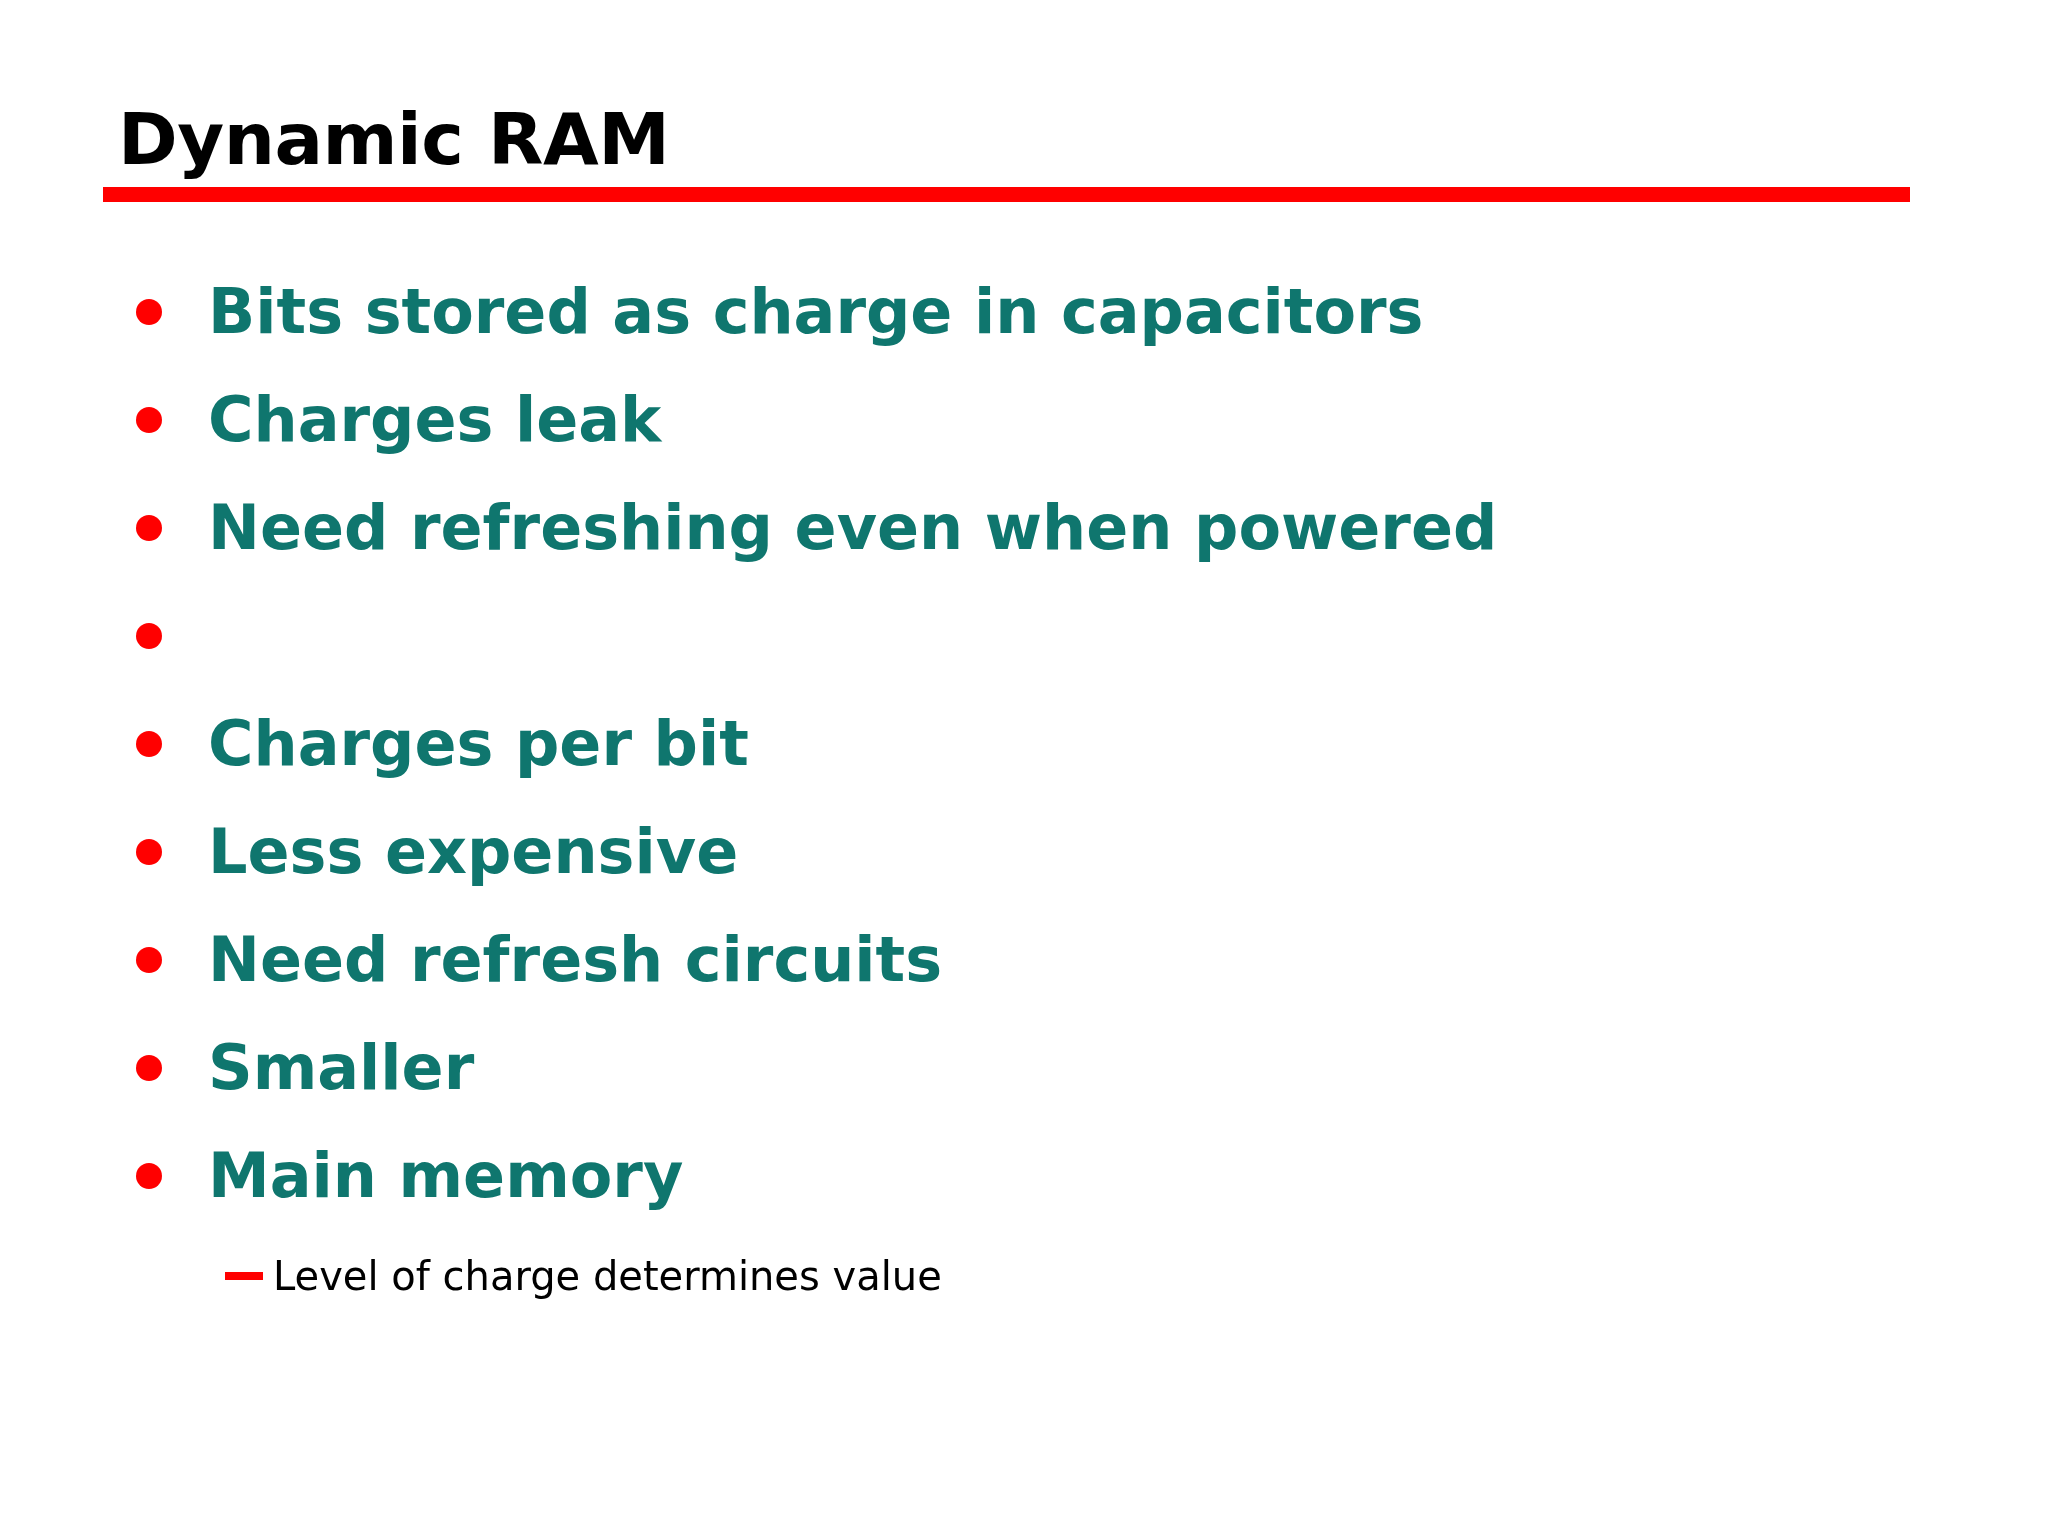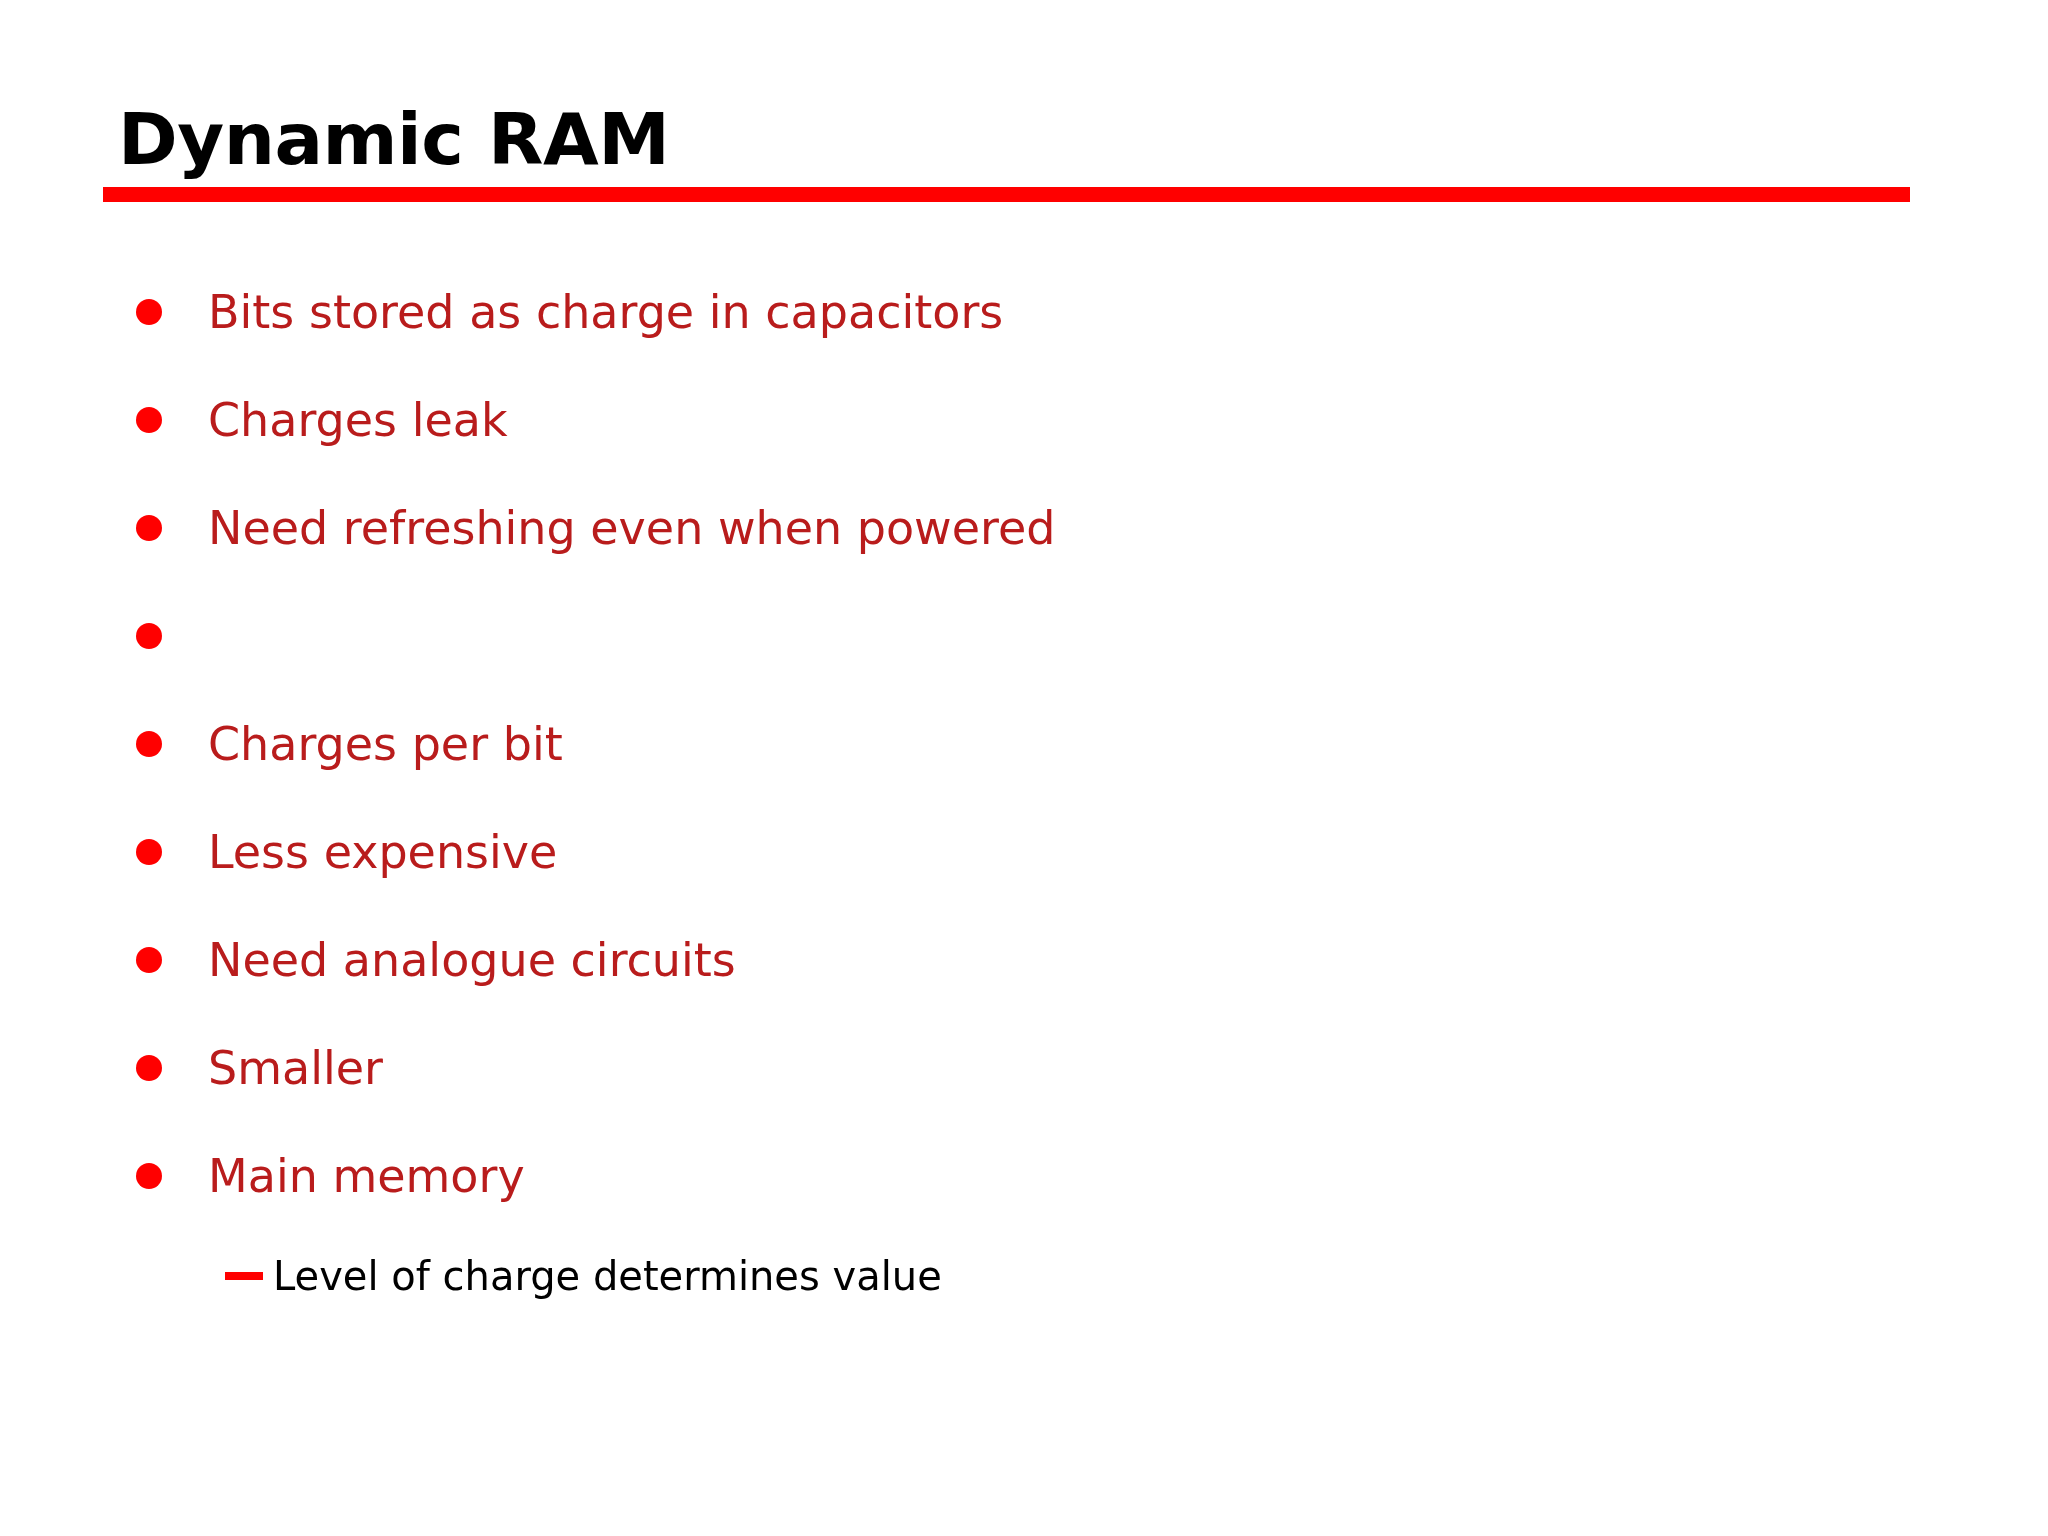--- a/index.html
+++ b/index.html
@@ -63,24 +63,24 @@
     left: 33px;
     top: 50%;
     transform: translateY(-50%);
     width: 26px;
     height: 26px;
     border-radius: 50%;
     background: #FF0000;
   }
   .bullet-text {
     font-family: "DejaVu Sans", sans-serif;
-    font-weight: normal;
-    font-size: 46px;
+    font-weight: bold;
+    font-size: 62px;
     line-height: 1.05;
-    color: #b91c1c;
+    color: #0f766e;
     white-space: nowrap;
   }
 
   
   .subbullet-row {
     position: relative;
     height: 92px;
     padding-left: 170px;
     display: flex;
     align-items: center;
@@ -139,21 +139,21 @@
       <span class="bullet-text">Charges per bit</span>
     </li>
 
     <li class="bullet-row">
       <span class="bullet-dot"></span>
       <span class="bullet-text">Less expensive</span>
     </li>
 
     <li class="bullet-row">
       <span class="bullet-dot"></span>
-      <span class="bullet-text">Need analogue circuits</span>
+      <span class="bullet-text">Need refresh circuits</span>
     </li>
 
     <li class="bullet-row">
       <span class="bullet-dot"></span>
       <span class="bullet-text">Smaller</span>
     </li>
 
     <li class="bullet-row">
       <span class="bullet-dot"></span>
       <span class="bullet-text">Main memory</span>

